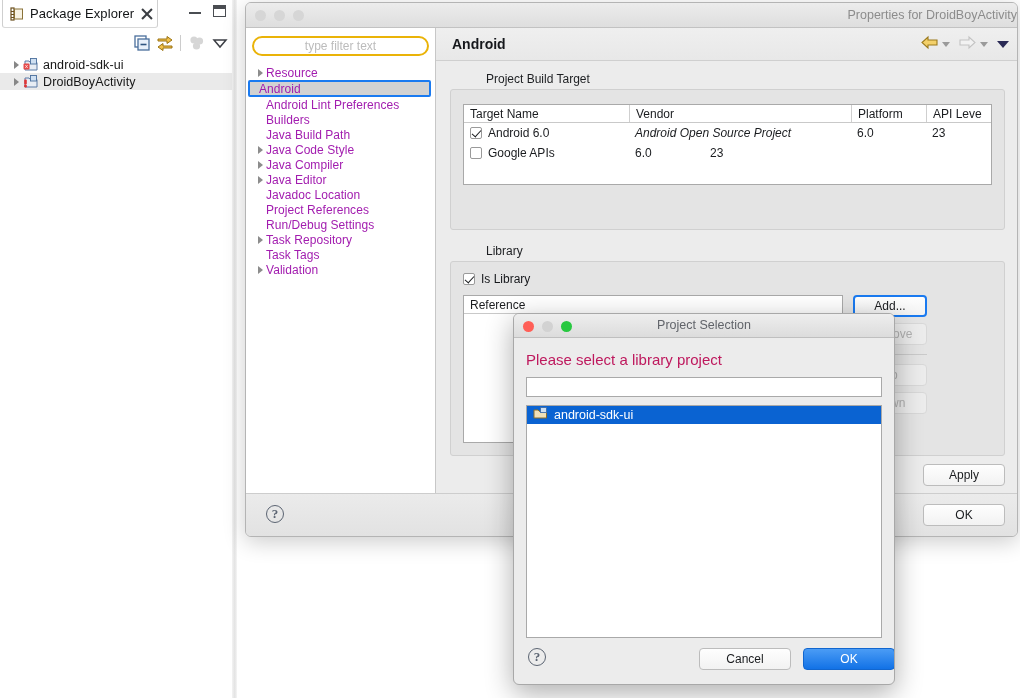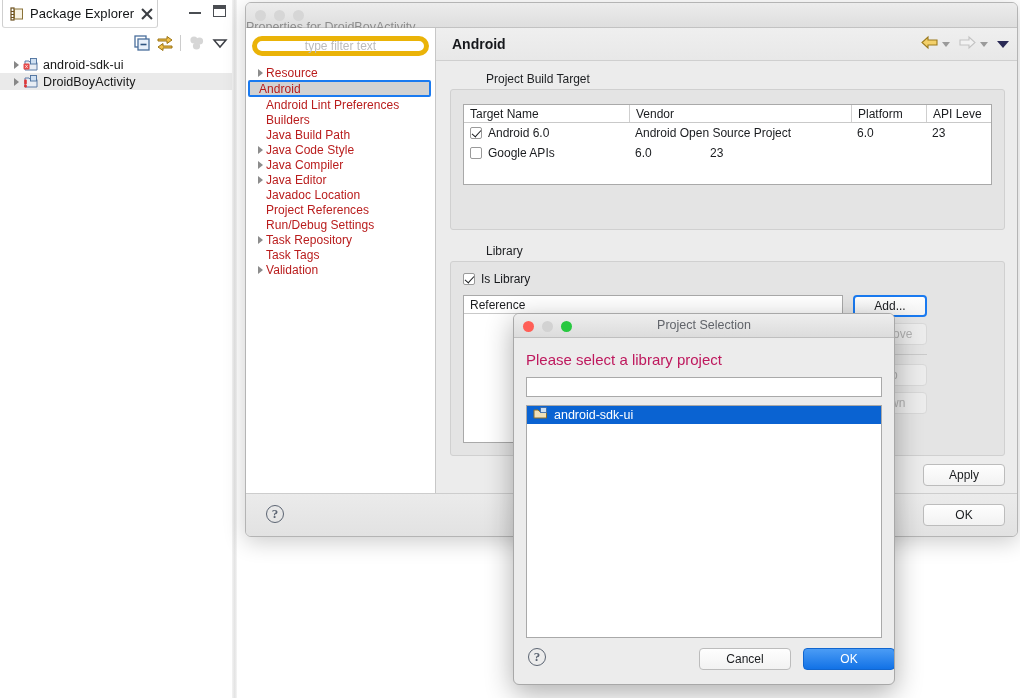--- a/index.html
+++ b/index.html
@@ -61,45 +61,45 @@
     position:absolute; left:245px; top:2px; width:773px; height:535px;
     background:#ececec; border:1px solid #b4b4b4; border-radius:6px;
     box-shadow:0 5px 22px rgba(0,0,0,.20);
     overflow:hidden;
   }
   .prop-titlebar {
     height:25px; background:linear-gradient(to bottom,#ececec,#dedede);
     border-bottom:1px solid #c2c2c2; position:relative;
   }
   .prop-title {
-    position:absolute; left:0; right:0; top:5px; text-align:left;
-    font-size:12.5px; color:#8c8c8c;margin-top:12px;
+    position:absolute; left:0; right:0; top:5px; text-align:right;
+    font-size:12.5px; color:#8c8c8c;
   }
   .tl-group { position:absolute; left:9px; top:7px; display:flex; gap:8px; }
   .tl { width:11px; height:11px; border-radius:50%; }
   .tl.inactive { background:#d6d6d6; }
   .tl.red { background:#ff5f57; }
   .tl.gray { background:#d2d2d2; }
   .tl.green { background:#28c840; }
 
   .prop-body { position:absolute; left:0; top:25px; width:773px; height:466px; display:flex; }
   .prop-left { width:190px; background:#ffffff; border-right:1px solid #c7c7c7; position:relative; }
   .filter-box {
-    margin:8px 6px 0 6px; height:20px; border:5px solid #eab308; border-radius:10px;
+    margin:8px 6px 0 6px; height:20px; border:2px solid #eab308; border-radius:10px;
     background:#ffffff; display:flex; align-items:center; justify-content:center;
   }
   .filter-ph { font-size:12px; color:#bcbcbc; }
   .nav-tree { margin-top:9px; }
   .nav-row { height:15px; display:flex; align-items:center; padding-left:12px; position:relative; }
   .nav-arrow {
     width:0; height:0; margin-right:3px; flex:0 0 auto;
     border-left:5px solid #8c8c8c; border-top:4px solid transparent; border-bottom:4px solid transparent;
   }
   .nav-spacer { width:8px; flex:0 0 auto; }
-  .nav-label { font-size:12px; color:#b91c1c; letter-spacing:.05px; }
+  .nav-label { font-size:12px; color:#a21caf; letter-spacing:.05px; }
   .nav-row.selected {
     background:#d2d2d2; border:2px solid #1a7af0; border-radius:2px;
     margin:0 4px 0 2px; height:17px; padding-left:9px;
   }
 
   .prop-right { flex:1; background:#ececec; position:relative; }
   .page-header { height:33px; position:relative; border-bottom:1px solid #cfcfcf;
     background:linear-gradient(to bottom,#efefef,#e8e8e8); }
   .page-title { position:absolute; left:16px; top:8px; font-size:14px; font-weight:bold; color:#16181c; }
   .nav-btns { position:absolute; right:10px; top:7px; display:flex; align-items:center; gap:3px; }
@@ -362,21 +362,21 @@
                 <div class="tbl-th" style="width:165px;">Target Name</div>
                 <div class="tbl-th" style="width:222px;">Vendor</div>
                 <div class="tbl-th" style="width:75px;">Platform</div>
                 <div class="tbl-th" style="flex:1;">API Leve</div>
               </div>
               <div class="tbl-row">
                 <div class="tbl-td" style="width:165px;">
                   <span class="cbx on"></span>
                   <span>Android 6.0</span>
                 </div>
-                <div class="tbl-td" style="width:222px;">Android Open Source Project</div>
+                <div class="tbl-td" style="width:222px;font-style:italic;">Android Open Source Project</div>
                 <div class="tbl-td" style="width:75px;">6.0</div>
                 <div class="tbl-td" style="flex:1;">23</div>
               </div>
               <div class="tbl-row">
                 <div class="tbl-td" style="width:165px;">
                   <span class="cbx"></span>
                   <span>Google APIs</span>
                 </div>
                 <div class="tbl-td" style="width:75px;">6.0</div>
                 <div class="tbl-td" style="flex:1;">23</div>

